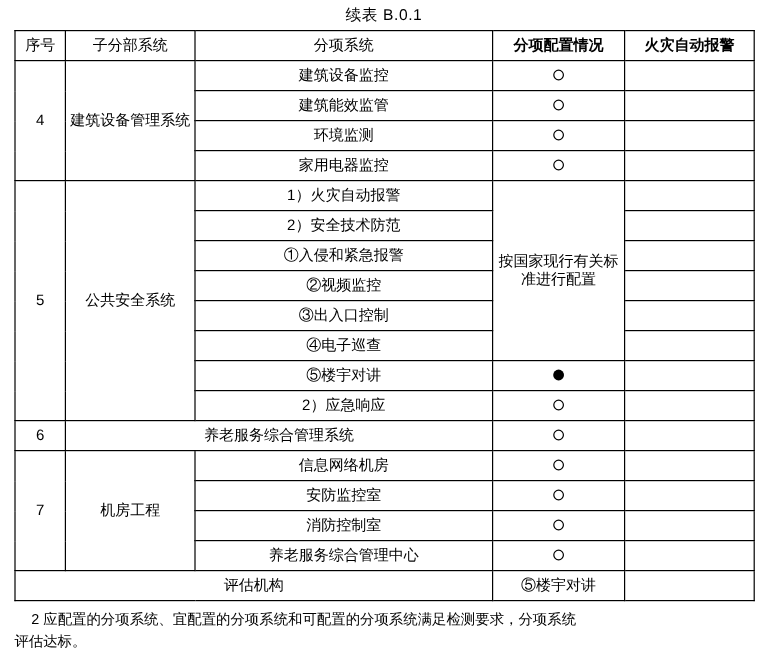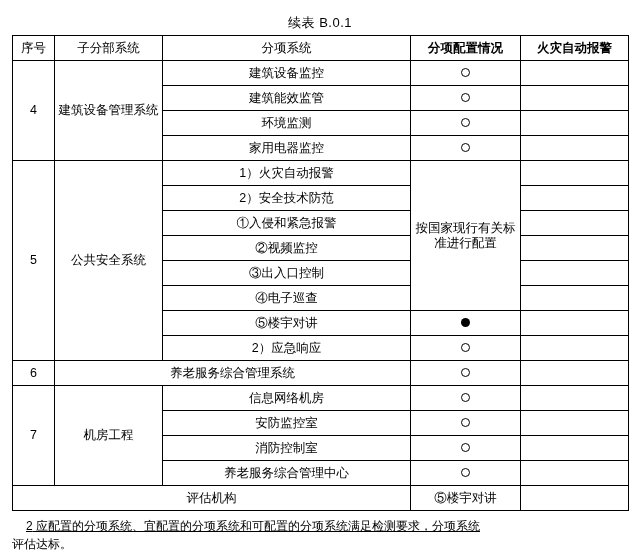--- a/index.html
+++ b/index.html
@@ -12,21 +12,21 @@
     background: #ffffff;
     font-family: "Liberation Sans", sans-serif;
     color: #000000;
     overflow: hidden;
   }
   .page {
     width: 640px;
     height: 560px;
     position: relative;
     box-sizing: border-box;
-    padding: 14px 12px 0 12px;
+    padding: 4px 12px 0 12px;
   }
   .doc-title {
     text-align: center;
     font-size: 13px;
     line-height: 18px;
     margin-bottom: 3px;
     letter-spacing: 0.5px;
   }
   table.main {
     border-collapse: collapse;
@@ -78,21 +78,20 @@
     line-height: 18px;
   }
   .notes .nline {
     white-space: nowrap;
   }
   .notes .indent1 {
     padding-left: 0px;
   }
   .notes .indent2 {
     padding-left: 14px;
-    text-decoration: underline;
   }
   .sym-inline {
     display: inline-block;
     vertical-align: middle;
     margin: 0 1px 2px 1px;
   }
   .sym-dot {
     width: 8px; height: 8px; background: #000; border-radius: 50%;
   }
   .sym-ring {

